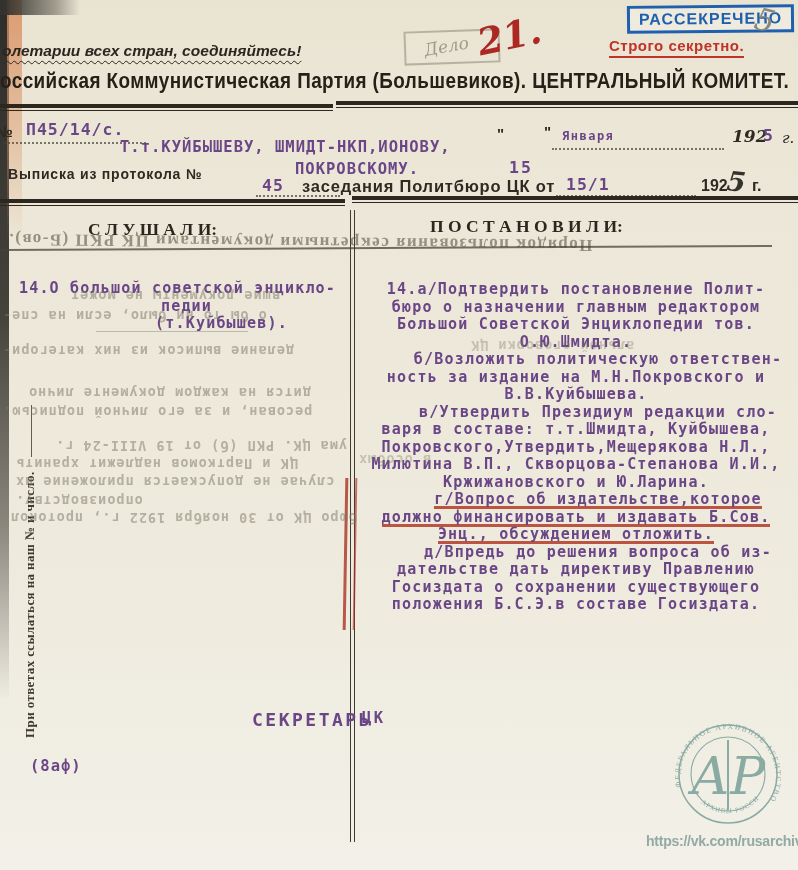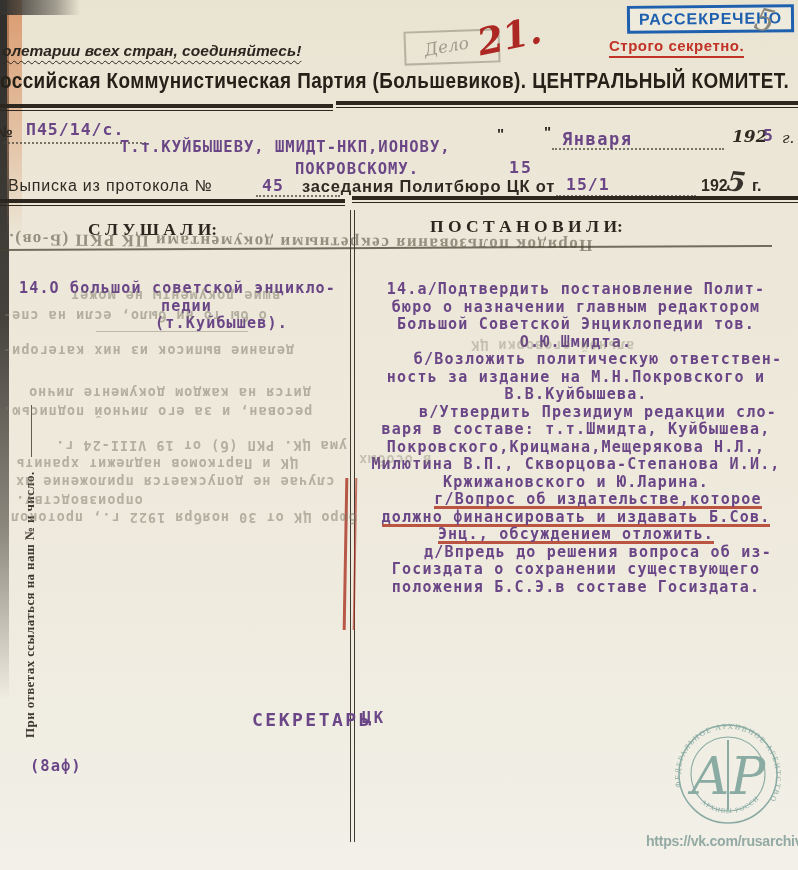--- a/index.html
+++ b/index.html
@@ -38,27 +38,27 @@
   .ruleB-l{left:0;top:199px;width:345px;}
   .ruleB-r{left:352px;top:196px;width:446px;}
   
   .tw{font-family:"DejaVu Sans Mono","Liberation Mono",monospace;color:#6a4687;font-weight:bold;}
   .numsign{position:absolute;left:-5px;top:123px;font-weight:bold;font-size:16px;}
   .dots{position:absolute;border-bottom:2px dotted rgba(70,65,55,.7);height:1px;}
   .docnum{position:absolute;left:26px;top:120px;font-size:16.5px;letter-spacing:1px;}
   .q1{position:absolute;left:497px;top:125px;font-weight:bold;font-size:15px;}
   .dday{position:absolute;left:509px;top:126px;font-size:16.5px;letter-spacing:2px;margin-top:32px;}
   .q2{position:absolute;left:544px;top:123px;font-weight:bold;font-size:15px;}
-  .dmon{position:absolute;left:562px;top:129px;font-size:17px;letter-spacing:1.5px;}
+  .dmon{position:absolute;left:562px;top:129px;font-size:12px;letter-spacing:1.5px;}
   .y192a{position:absolute;left:732px;top:126px;font-family:"DejaVu Serif",serif;font-style:italic;font-weight:bold;font-size:17px;}
   .y5a{position:absolute;left:763px;top:126px;font-size:16.5px;}
   .ga{position:absolute;left:782px;top:129px;font-family:"DejaVu Serif",serif;font-style:italic;font-size:15px;}
   .addr1{position:absolute;left:120px;top:138px;font-size:15.5px;letter-spacing:1px;}
   .addr2{position:absolute;left:295px;top:160px;font-size:15.5px;letter-spacing:1px;}
-  .extract{position:absolute;left:8px;top:177px;font-weight:normal;font-size:16px;letter-spacing:.8px;}
+  .extract{position:absolute;left:8px;top:166px;font-weight:bold;font-size:14px;letter-spacing:.8px;}
   .p45{position:absolute;left:262px;top:176px;font-size:16.5px;letter-spacing:1px;}
   .extract2{position:absolute;left:302px;top:177px;font-weight:bold;font-size:16.5px;letter-spacing:.8px;}
   .pdate{position:absolute;left:566px;top:175px;font-size:16.5px;letter-spacing:1px;}
   .y192b{position:absolute;left:701px;top:177px;font-weight:bold;font-size:16px;}
   .y5b{position:absolute;left:727px;top:166px;font-family:"DejaVu Serif",serif;font-style:italic;font-weight:bold;
     font-size:27px;color:#34322b;transform:rotate(6deg);}
   .gb{position:absolute;left:752px;top:177px;font-weight:bold;font-size:16px;}
   
   .colhead{position:absolute;font-family:"Liberation Serif",serif;font-weight:bold;font-size:17.5px;color:#2b271f;text-align:center;}
   .head-l{left:88px;top:219px;}
@@ -165,27 +165,28 @@
   <div class="body-lines res-block">
     <div class="tl">14.а/Подтвердить постановление Полит-</div>
     <div class="tl">бюро о назначении главным редактором</div>
     <div class="tl">Большой Советской Энциклопедии тов.</div>
     <div class="tl">О.Ю.Шмидта.</div>
     <div class="tl ind">б/Возложить политическую ответствен-</div>
     <div class="tl">ность за издание на М.Н.Покровского и</div>
     <div class="tl">В.В.Куйбышева.</div>
     <div class="tl ind">в/Утвердить Президиум редакции сло-</div>
     <div class="tl">варя в составе: т.т.Шмидта, Куйбышева,</div>
-    <div class="tl">Покровского,Крицмана,Мещерякова Н.Л.,</div>
+    <div class="tl">Покровского,Утвердить,Мещерякова Н.Л.,</div>
     <div class="tl">Милютина В.П., Скворцова-Степанова И.И.,</div>
     <div class="tl">Кржижановского и Ю.Ларина.</div>
     <div class="tl ind"><span class="rul">г/Вопрос об издательстве,которое</span></div>
     <div class="tl"><span class="rul">должно финансировать и издавать Б.Сов.</span></div>
     <div class="tl"><span class="rul">Энц., обсуждением отложить.</span></div>
     <div class="tl ind">д/Впредь до решения вопроса об из-</div>
+    <div class="tl">дательстве дать директиву Правлению</div>
     <div class="tl">Госиздата о сохранении существующего</div>
     <div class="tl">положения Б.С.Э.в составе Госиздата.</div>
   </div>
   <div class="red-bracket"></div>
 
   <div class="secretary-l tw">СЕКРЕТАРЬ</div>
   <div class="secretary-r tw">ЦК</div>
   <div class="footnote tw">(8аф)</div>
 
   <div class="margin-note">

